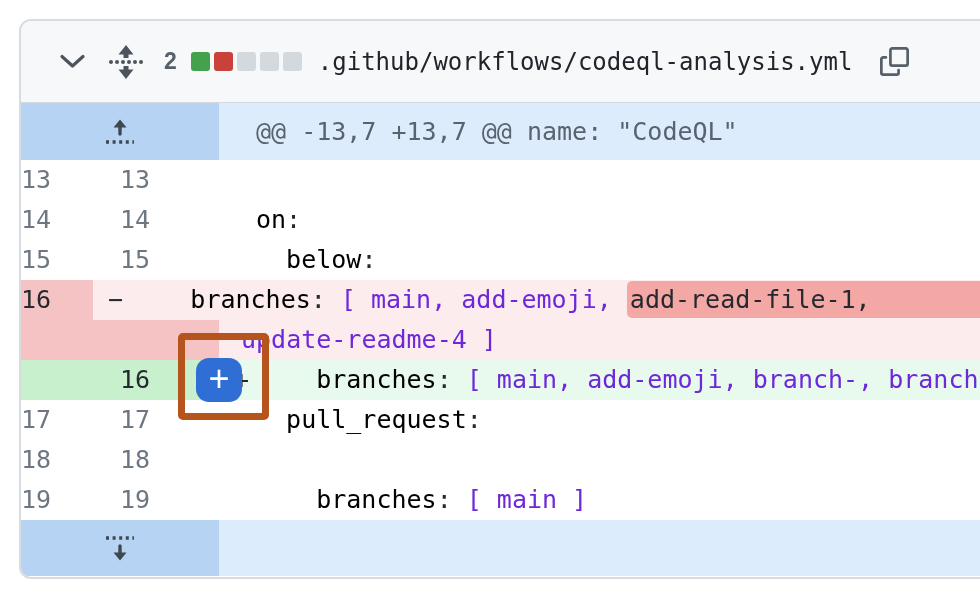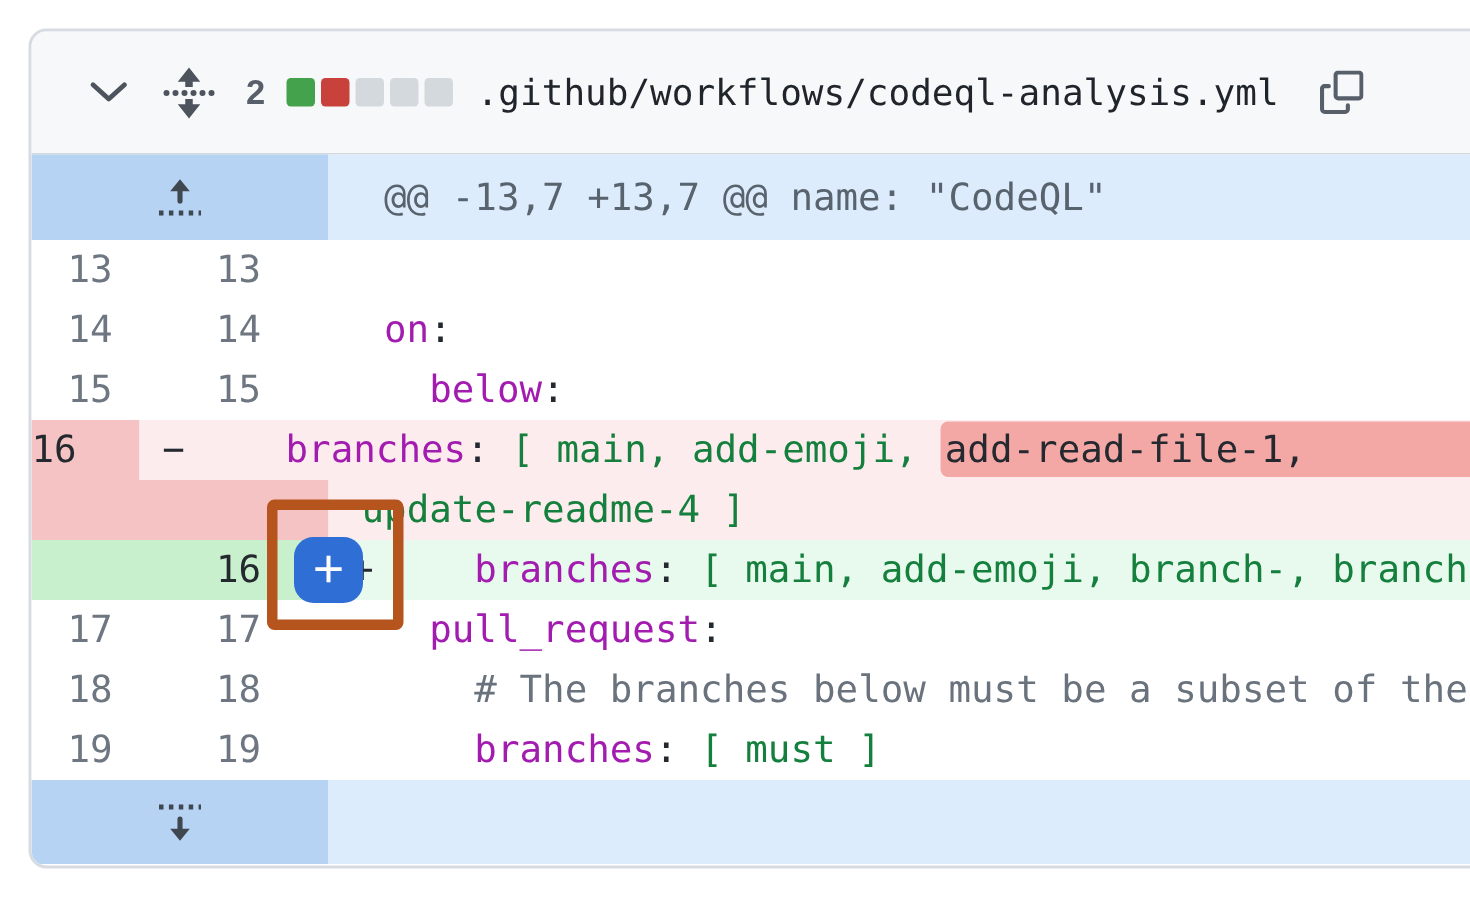--- a/index.html
+++ b/index.html
@@ -28,39 +28,39 @@
                font-size:24px; color:#20252b; margin-right:28px; white-space:pre; }
 
   
   .hunk-row { display:flex; height:57px; }
   .hunk-gutter { width:198px; background:#b7d3f4; display:flex; align-items:center;
                  justify-content:center; cursor:pointer; border:none; }
   .hunk-code { flex:1; background:#ddecfc; font-family:"DejaVu Sans Mono","Liberation Mono",monospace;
                font-size:25px; line-height:57px; color:#59636e; padding-left:37px; white-space:pre; }
 
   .row { display:flex; height:40px; }
-  .num { width:99px; text-align:center; padding-right:21px;
+  .num { width:99px; text-align:left; padding-right:21px;
          font-family:"DejaVu Sans Mono","Liberation Mono",monospace;
          font-size:25px; line-height:40px; color:#6e7781; cursor:pointer; }
   .code { flex:1; position:relative; font-family:"DejaVu Sans Mono","Liberation Mono",monospace;
           font-size:25px; line-height:40px; white-space:pre; }
   .marker { position:absolute; left:15px; top:0; color:#24292f; }
   .content { display:block; padding-left:37px; }
   .row.wrap .content { padding-left:22px; }
 
   .row.context .num { background:#fff; }
   .row.context .code { background:#fff; }
   .row.removed .num { background:#f6c3c4; color:#24292f; }
   .row.removed .code { background:#fdecee; }
   .row.added .num { background:#c8f0cd; color:#24292f; }
   .row.added .code { background:#e8f9ed; }
 
-  .seg-key { color:#a21caf; }
+  .seg-key { color:#000000; }
   .seg-punct { color:#24292f; }
-  .seg-val { color:#15803d; }
+  .seg-val { color:#6d28d9; }
   .seg-comment { color:#6a737d; }
   .seg-plain { color:#24292f; }
   .seg-removed-em { color:#24292f; background:#f4a8a5; border-radius:5px;
                     padding:4px 330px 4px 3px; }
 
   .expand-row { display:flex; height:56px; }
   .expand-gutter { width:198px; background:#b7d3f4; display:flex; align-items:center;
                    justify-content:center; cursor:pointer; border:none; }
   .expand-code { flex:1; background:#ddecfc; }
 
@@ -172,26 +172,26 @@
           <div class="code"><span class="marker">+</span><span class="content"><span class="seg-plain">    </span><span class="seg-key">branches</span><span class="seg-punct">:</span><span class="seg-val"> [ main, add-emoji, branch-, branch-</span></span></div>
         </div>
         <div class="row context">
           <div class="num old">17</div>
           <div class="num new">17</div>
           <div class="code"><span class="content"><span class="seg-plain">  </span><span class="seg-key">pull_request</span><span class="seg-punct">:</span></span></div>
         </div>
         <div class="row context">
           <div class="num old">18</div>
           <div class="num new">18</div>
-          <div class="code"><span class="content"><span class="seg-plain">    </span><span class="seg-comment"># The branches below must be a subset of the</span></span></div>
+          <div class="code"><span class="content"><span class="seg-plain">    </span></span></div>
         </div>
         <div class="row context">
           <div class="num old">19</div>
           <div class="num new">19</div>
-          <div class="code"><span class="content"><span class="seg-plain">    </span><span class="seg-key">branches</span><span class="seg-punct">:</span><span class="seg-val"> [ must ]</span></span></div>
+          <div class="code"><span class="content"><span class="seg-plain">    </span><span class="seg-key">branches</span><span class="seg-punct">:</span><span class="seg-val"> [ main ]</span></span></div>
         </div>
       </div>
 
     <div class="expand-row">
       <button class="expand-gutter">
         <span>
           <svg width="36" height="28" viewBox="0 0 36 28">
             <path d="M4 4 H32" stroke="#3f474f" stroke-width="3.4" stroke-dasharray="3 3.6"></path>
             <path d="M18 12 V23" stroke="#3f474f" stroke-width="3.4" stroke-linecap="round"></path>
             <path d="M18 26.5 l6.5 -8 h-13 z" fill="#3f474f"></path>

